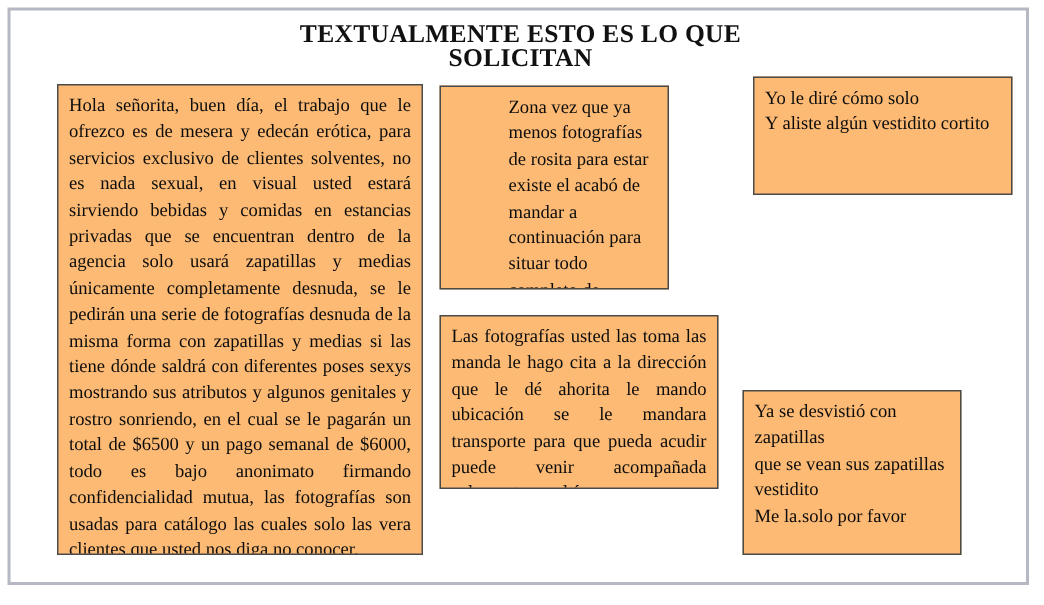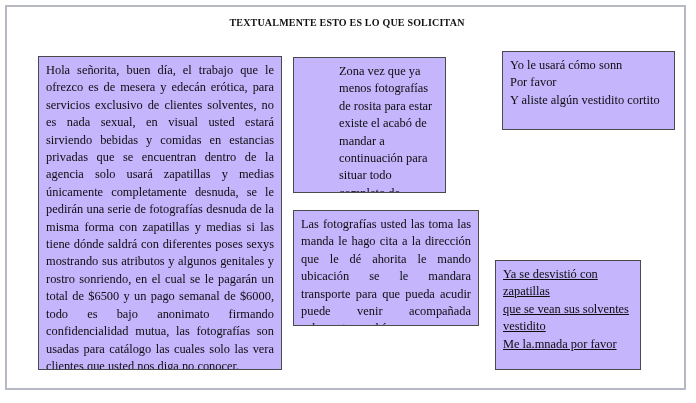--- a/index.html
+++ b/index.html
@@ -27,71 +27,70 @@
   }
 
   
   #page-title {
     position: absolute;
     left: 185px;
     top: 8px;
     width: 310px;
     text-align: center;
     font-weight: bold;
-    font-size: 10px;
+    font-size: 17px;
     line-height: 16px;
     letter-spacing: 0.2px;
     color: #111111;
   }
 
   
   .textbox {
     position: absolute;
     box-sizing: border-box;
     border: 1px solid #4a4a4a;
-    background: #c4b5fd;
+    background: #fdba74;
     color: #0d0d0d;
     font-size: 12.4px;
     line-height: 17.4px;
     padding: 5px 7px 4px 7px;
     overflow: hidden;
   }
   .justified { text-align: justify; text-align-last: left; }
   .leftaligned { text-align: left; }
 
   
   #box-offer        { left: 31px;  top: 49px;  width: 244px; height: 314px; }
   #box-photos-note  { left: 286px; top: 50px;  width: 153px; height: 136px; padding-left: 45px; }
   #box-appointment  { left: 286px; top: 203px; width: 186px; height: 116px; }
   #box-instructions { left: 495px; top: 44px;  width: 173px; height: 79px;  }
-  #box-confirmation { left: 488px; top: 253px; width: 146px; height: 110px; text-decoration: underline; }
+  #box-confirmation { left: 488px; top: 253px; width: 146px; height: 110px; }
 
   .line { display: block; }
 </style>
 </head>
 <body>
 
 <div id="doc-frame">
 
   <div id="page-title">TEXTUALMENTE ESTO ES LO QUE SOLICITAN</div>
 
   <div id="box-offer" class="textbox justified">Hola señorita, buen día, el trabajo que le ofrezco es de mesera y edecán erótica, para servicios exclusivo de clientes solventes, no es nada sexual, en visual usted estará sirviendo bebidas y comidas en estancias privadas que se encuentran dentro de la agencia solo usará zapatillas y medias únicamente completamente desnuda, se le pedirán una serie de fotografías desnuda de la misma forma con zapatillas y medias si las tiene dónde saldrá con diferentes poses sexys mostrando sus atributos y algunos genitales y rostro sonriendo, en el cual se le pagarán un total de $6500 y un pago semanal de $6000, todo es bajo anonimato firmando confidencialidad mutua, las fotografías son usadas para catálogo las cuales solo las vera clientes que usted nos diga no conocer.</div>
 
   <div id="box-photos-note" class="textbox leftaligned">Zona vez que ya menos fotografías de rosita para estar existe el acabó de mandar a continuación para situar todo completo de $12500 en una sola exposición como adelanto la firma de contrato</div>
 
   <div id="box-appointment" class="textbox justified">Las fotografías usted las toma las manda le hago cita a la dirección que le dé ahorita le mando ubicación se le mandara transporte para que pueda acudir puede venir acompañada solamente vendría a su pago</div>
 
   <div id="box-instructions" class="textbox leftaligned">
-    <span class="line">Yo le usará cómo sonn</span>
-    <span class="line">Por favor</span>
+    <span class="line">Yo le diré cómo solo</span>
     <span class="line">Y aliste algún vestidito cortito</span>
 
   </div>
 
   <div id="box-confirmation" class="textbox leftaligned">
     <span class="line">Ya se desvistió con zapatillas</span>
-    <span class="line">que se vean sus solventes</span>
+    <span class="line">que se vean sus zapatillas</span>
     <span class="line">vestidito</span>
-    <span class="line">Me la.mnada por favor</span>
+    <span class="line">Me la.solo por favor</span>
 
   </div>
 
 </div>
 
 </body></html>

